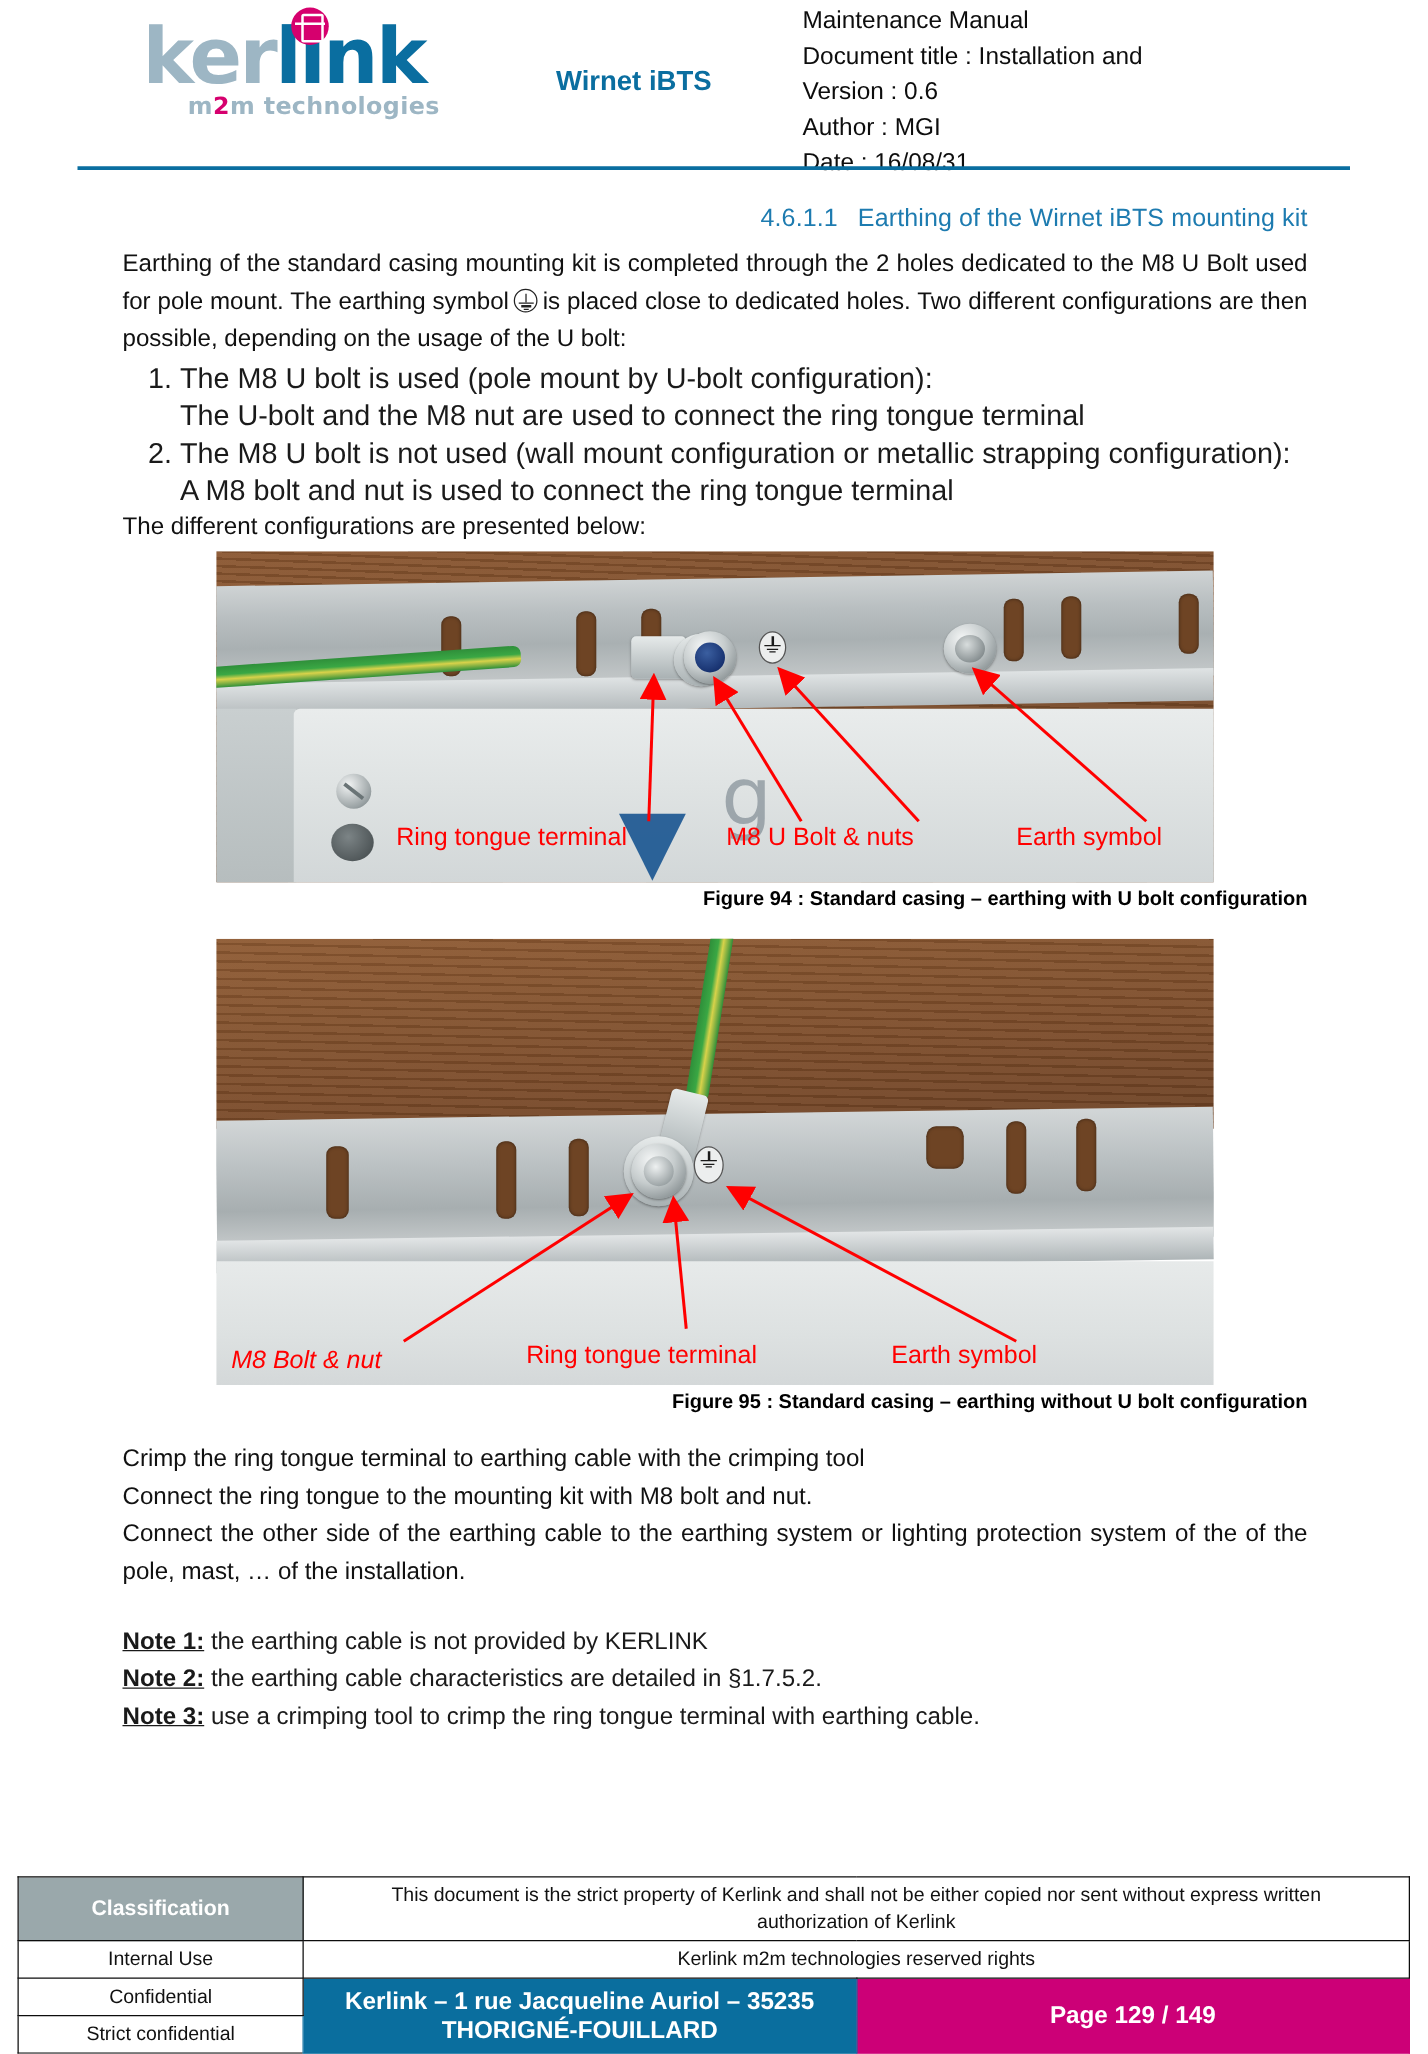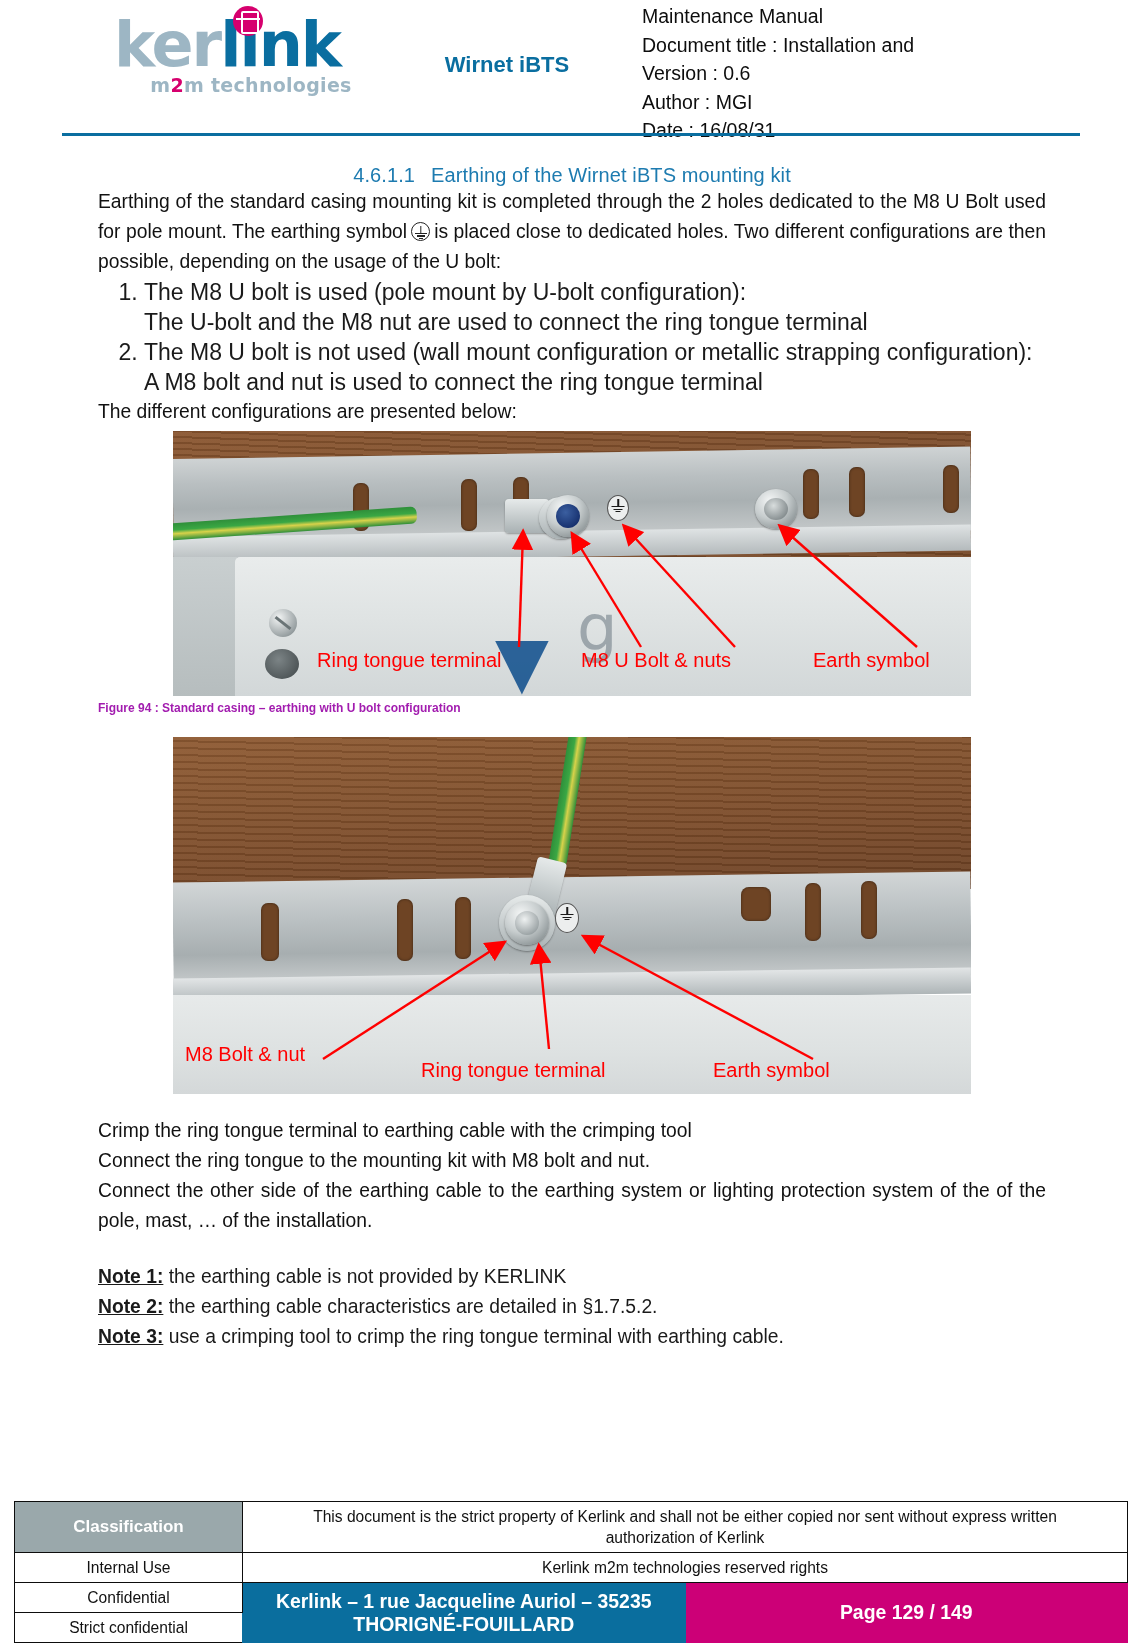--- a/index.html
+++ b/index.html
@@ -97,22 +97,22 @@
     bottom: 6px;
     height: 3px;
     background: #0a6ea0;
   }
 
   
   .content {
     padding: 0 96px 0 98px;
   }
   h3.section-heading {
-    margin: 22px 0 0 0;
-    text-align: center;
+    margin: 22px 0 10px 0;
+    text-align: right;
     font-size: 20px;
     font-weight: 400;
     color: #1d7bb0;
     letter-spacing: 0.1px;
   }
   h3.section-heading .num { margin-right: 16px; }
 
   p.body-text {
     margin: 0;
     font-size: 19.3px;
@@ -279,24 +279,24 @@
     background: linear-gradient(180deg,#e2e5e6,#aeb5b7);
     transform: rotate(-0.8deg);
   }
   .f2-panel {
     position:absolute; left:0; right:0; top:258px; bottom:0;
     background: linear-gradient(180deg,#e7eaea 0%,#dde1e1 60%,#d4d8d9 100%);
   }
 
   .figure-caption {
     margin-top: 5px;
-    text-align:left;
-    font-size:12px;
+    text-align:right;
+    font-size:16px;
     font-weight:700;
-    color:#a21caf;
+    color:#000000;
   }
 
   
   .notes { margin-top: 26px; }
   .notes p { margin:0; font-size:19.3px; line-height:30px; }
   .note-key { font-weight:700; text-decoration:underline; }
 
   
   .footer {
     position:absolute;
@@ -495,24 +495,25 @@
         <defs>
           <marker id="ah2" markerWidth="9" markerHeight="9" refX="7" refY="4.5" orient="auto">
             <path d="M0,0 L9,4.5 L0,9 z" fill="#ff0000"></path>
           </marker>
         </defs>
         <path d="M150,322 L330,206" stroke="#ff0000" stroke-width="2.4" fill="none" marker-end="url(#ah2)"></path>
         <path d="M376,312 L366,210" stroke="#ff0000" stroke-width="2.4" fill="none" marker-end="url(#ah2)"></path>
         <path d="M640,322 L412,200" stroke="#ff0000" stroke-width="2.4" fill="none" marker-end="url(#ah2)"></path>
       </svg>
 
-      <div class="photo-label" style="left:12px;  top:306px;">M8 Bolt &amp; nut</div>
+      <div class="photo-label" style="left:12px;  top:326px;font-style:italic;">M8 Bolt &amp; nut</div>
       <div class="photo-label" style="left:248px; top:322px;">Ring tongue terminal</div>
       <div class="photo-label" style="left:540px; top:322px;">Earth symbol</div>
     </div>
+    <div class="figure-caption">Figure 95 : Standard casing – earthing without U bolt configuration</div>
   </div>
 
   <div style="margin-top:22px;">
     <p class="body-text nojust">Crimp the ring tongue terminal to earthing cable with the crimping tool</p>
     <p class="body-text nojust">Connect the ring tongue to the mounting kit with M8 bolt and nut.</p>
     <p class="body-text">Connect the other side of the earthing cable to the earthing system or lighting protection system of the of the pole, mast, … of the installation.</p>
   </div>
 
   <div class="notes">
     <p><span class="note-key">Note 1:</span><span> the earthing cable is not provided by KERLINK</span></p>

